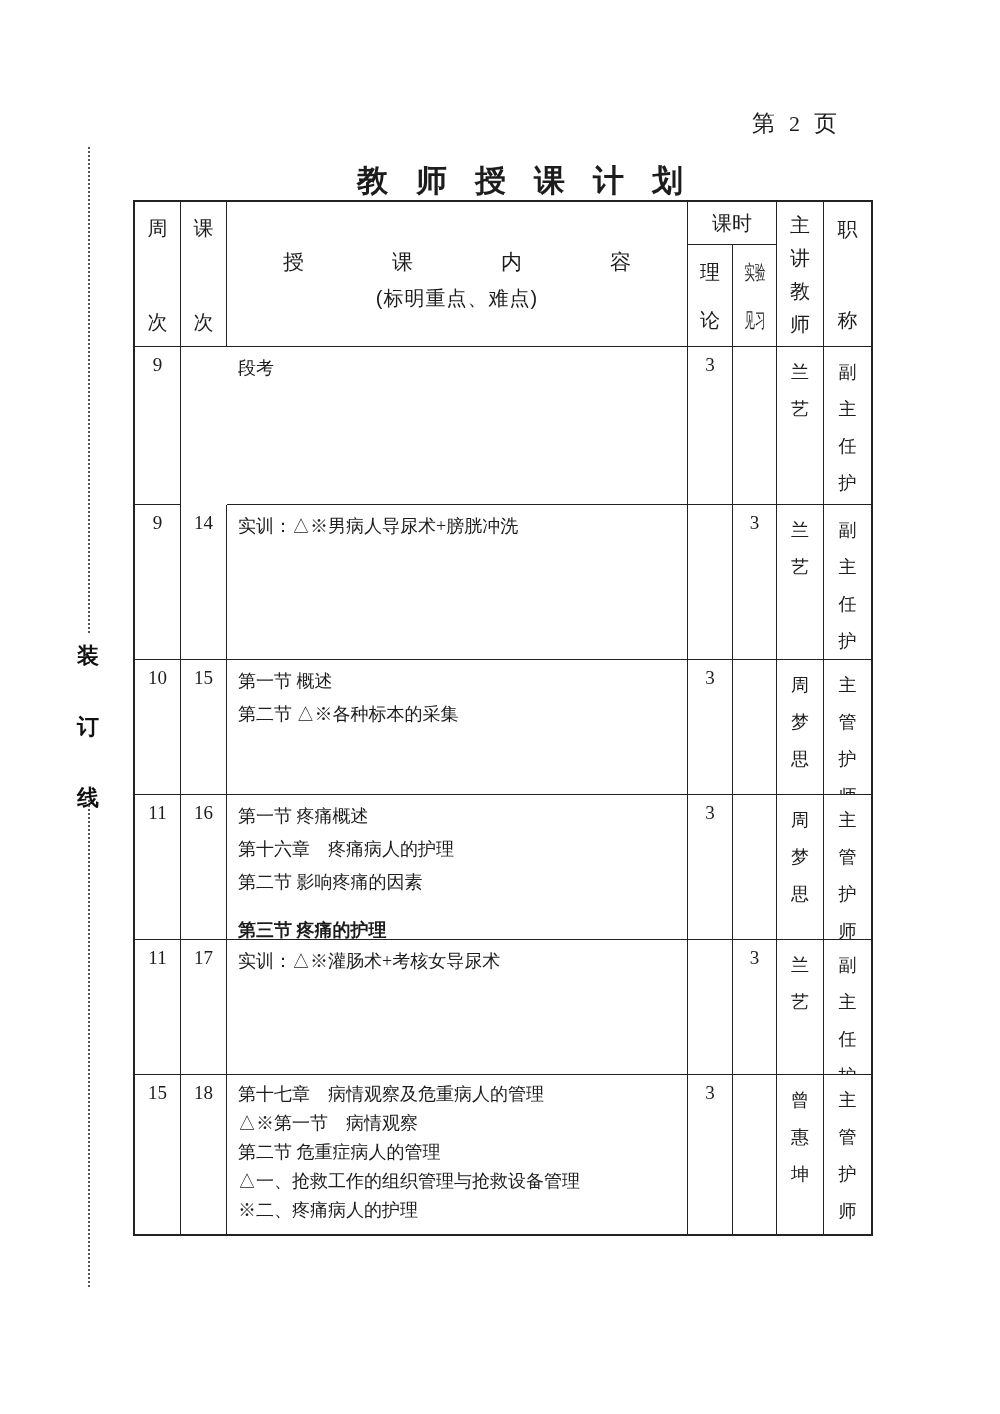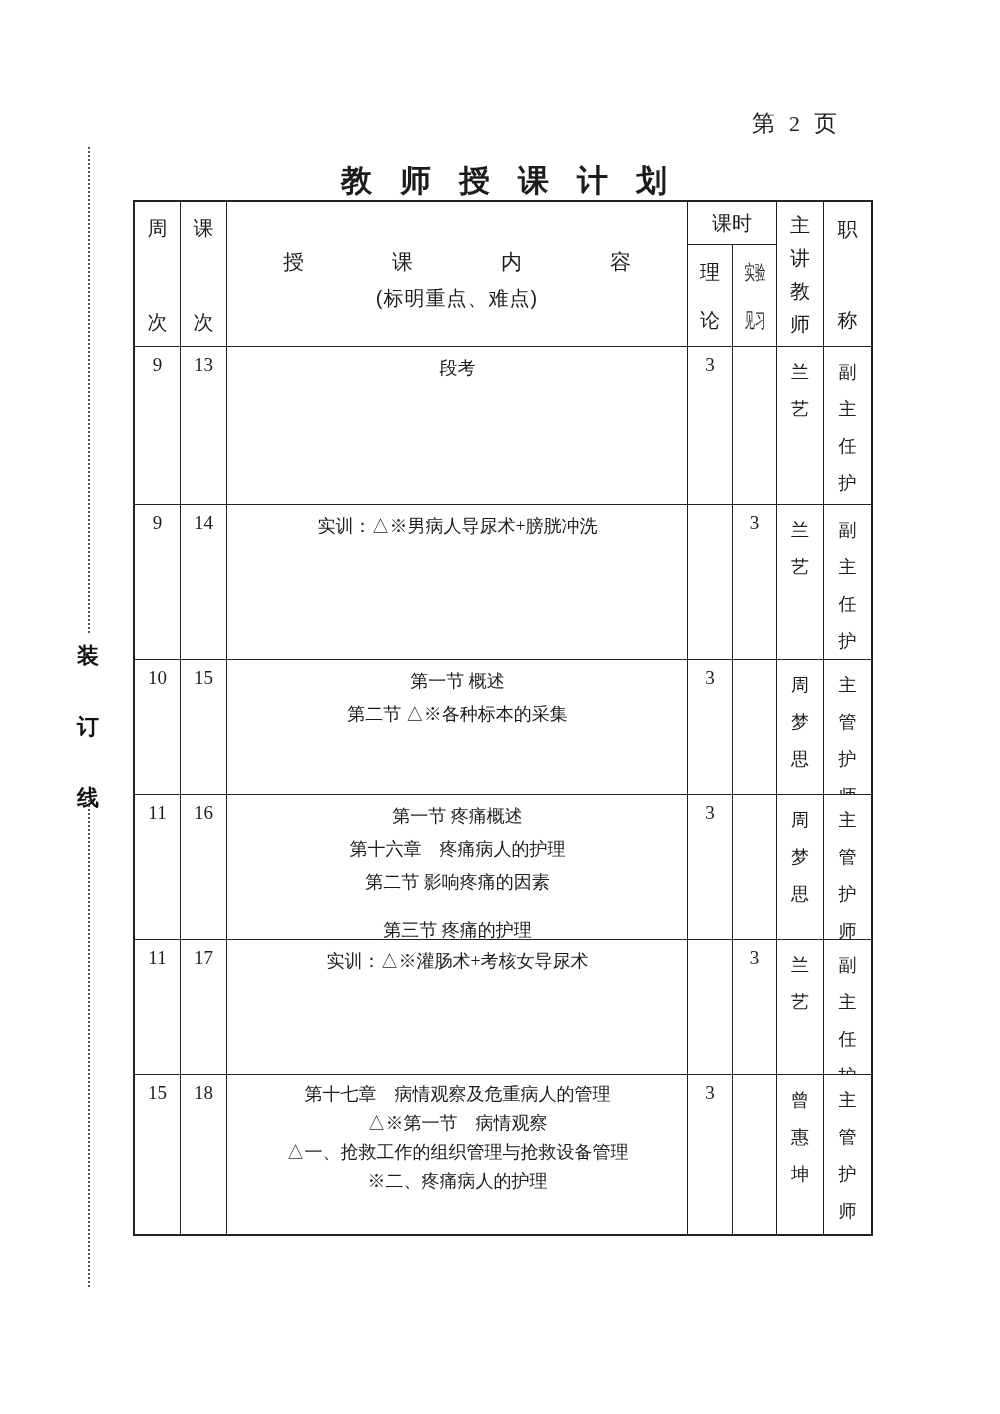--- a/index.html
+++ b/index.html
@@ -47,21 +47,21 @@
     font-size: 23px;
     letter-spacing: 0;
     white-space: nowrap;
   }
   .page-num .mid { margin: 0 14px; font-size: 22px; }
 
   
   .title {
     position: absolute;
     top: 160px;
-    left: 135px;
+    left: 151px;
     width: 738px;
     text-align: center;
     font-size: 31px;
     font-weight: bold;
     letter-spacing: 28px;
     text-indent: 28px; 
     white-space: nowrap;
   }
 
   
@@ -120,25 +120,24 @@
 
   
   .num-cell {
     text-align: center;
     padding-top: 7px;
     font-size: 19px;
   }
   .content-cell {
     padding: 5px 10px 0 11px;
     font-size: 18px;
-    text-align: center;
   }
   .content-cell .line { line-height: 33px; min-height: 33px; }
   .content-cell.tight .line { line-height: 29px; min-height: 29px; }
-  .line.gap-top { margin-top: 15px; }
+  .line.gap-top { margin-top: 15px; font-weight: bold; }
   .stack-cell {
     display: flex;
     flex-direction: column;
     align-items: center;
     padding-top: 7px;
     font-size: 18px;
   }
   .stack-cell span { display: block; line-height: 37px; }
 </style>
 </head>
@@ -195,21 +194,20 @@
       <span>讲</span>
       <span>教</span>
       <span>师</span>
     </div>
     <div class="c nr hdr v-split h-job">
       <span>职</span>
       <span>称</span>
     </div>
 
     <div class="c num-cell" style="grid-row:3;grid-column:1">9</div>
-    <div class="c num-cell" style="grid-row:3;grid-column:2">13</div>
     <div class="c content-cell" style="grid-row:3;grid-column:3">
       <div class="line">段考</div>
     </div>
     <div class="c num-cell" style="grid-row:3;grid-column:4">3</div>
     <div class="c num-cell" style="grid-row:3;grid-column:5"></div>
     <div class="c stack-cell" style="grid-row:3;grid-column:6">
       <span>兰</span>
       <span>艺</span>
     </div>
     <div class="c nr stack-cell" style="grid-row:3;grid-column:7">
@@ -298,20 +296,21 @@
       <span>任</span>
       <span>护</span>
 
     </div>
 
     <div class="c nb num-cell" style="grid-row:8;grid-column:1">15</div>
     <div class="c nb num-cell" style="grid-row:8;grid-column:2">18</div>
     <div class="c nb content-cell tight" style="grid-row:8;grid-column:3">
       <div class="line">第十七章　病情观察及危重病人的管理</div>
       <div class="line">△※第一节　病情观察</div>
+      <div class="line">第二节 危重症病人的管理</div>
       <div class="line">△一、抢救工作的组织管理与抢救设备管理</div>
       <div class="line">※二、疼痛病人的护理</div>
     </div>
     <div class="c nb num-cell" style="grid-row:8;grid-column:4">3</div>
     <div class="c nb num-cell" style="grid-row:8;grid-column:5"></div>
     <div class="c nb stack-cell" style="grid-row:8;grid-column:6">
       <span>曾</span>
       <span>惠</span>
       <span>坤</span>
     </div>

